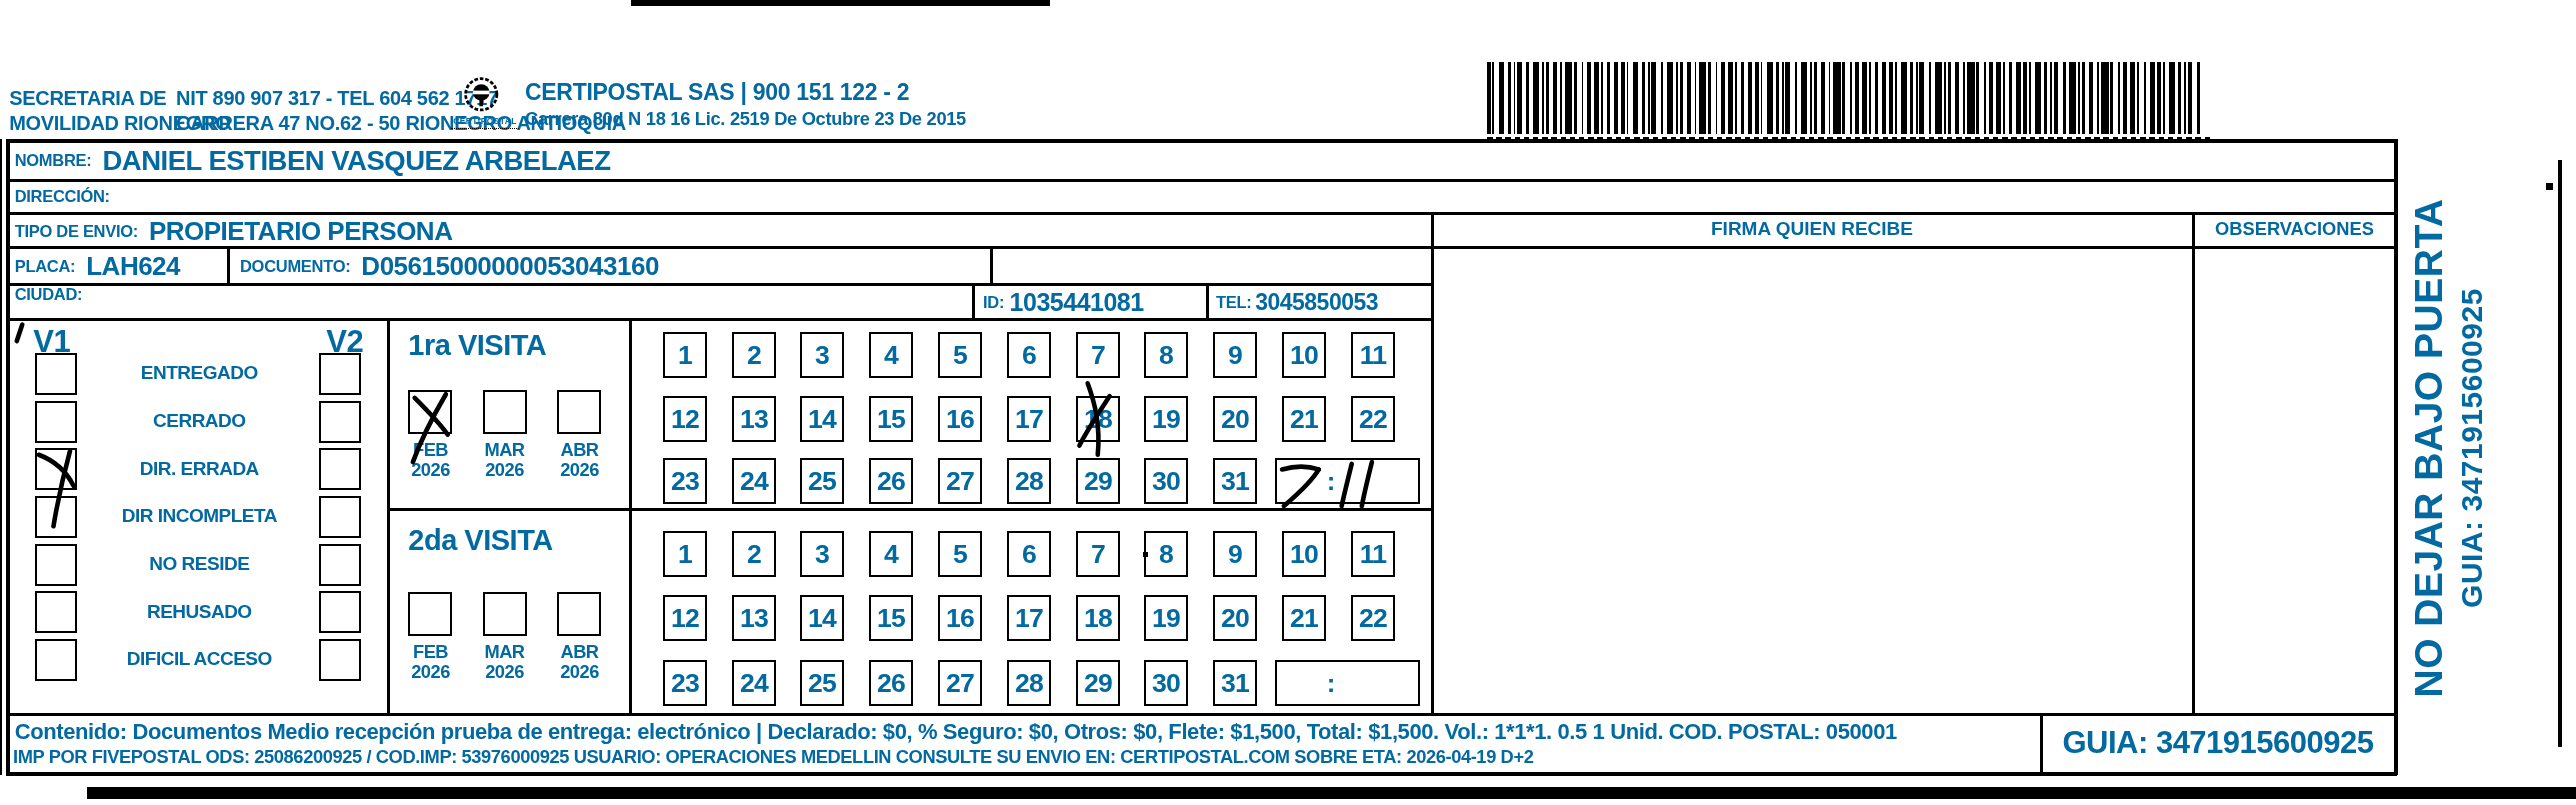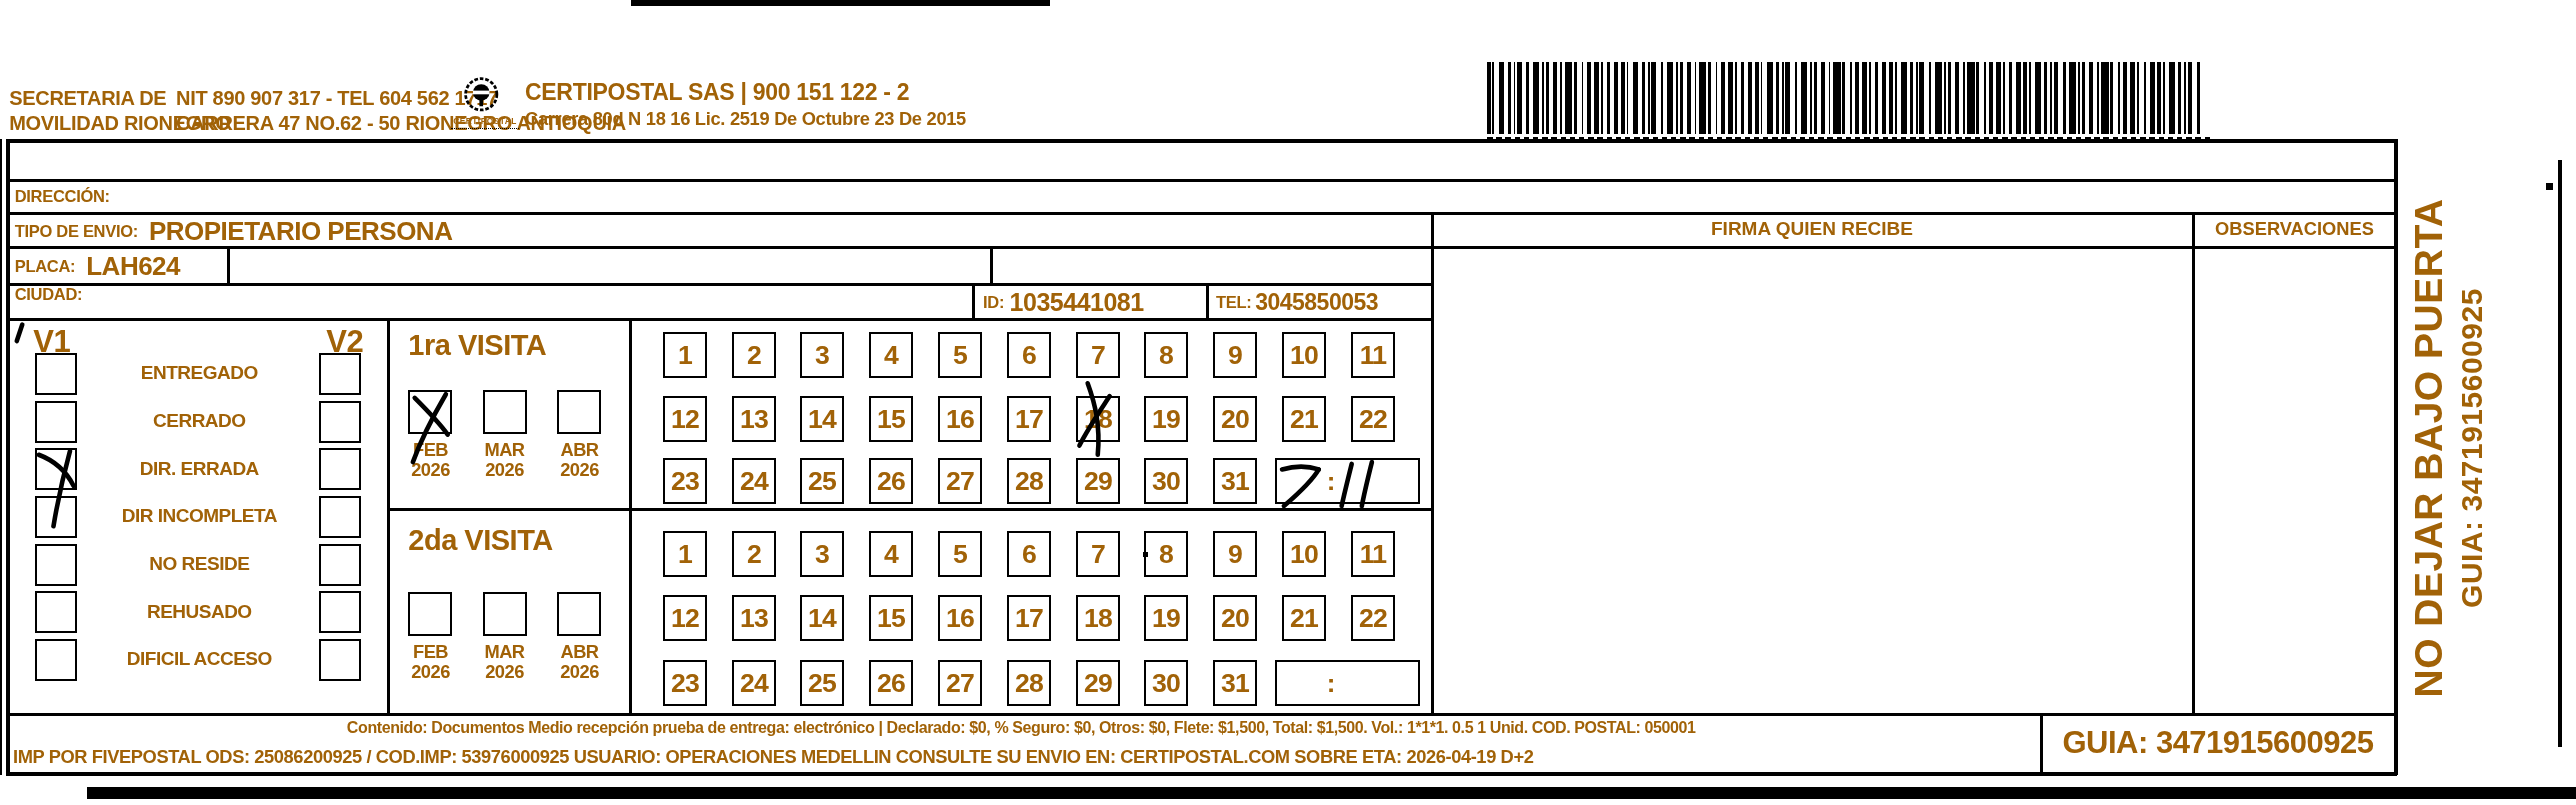--- a/index.html
+++ b/index.html
@@ -1,16 +1,16 @@
 <!DOCTYPE html>
 <html style="font-size:14.7px"><head>
 <meta charset="utf-8">
 <style>
   html,body{margin:0;padding:0;background:#fff;}
-  #page{position:relative;width:2576px;height:805px;background:#fff;color:#a16207;
+  #page{position:relative;width:2576px;height:805px;background:#fff;color:#0369a1;
         font-family:"Liberation Sans","DejaVu Sans",sans-serif;overflow:hidden;}
   .abs{position:absolute;}
   .ln{position:absolute;background:#000;}
   .val{font-weight:bold;letter-spacing:-0.5px;}
   .smalllbl{font-weight:bold;font-size:16.5px;letter-spacing:-0.3px;}
   .row{position:absolute;display:flex;align-items:center;gap:11px;}
   .cb{position:absolute;width:42px;height:42px;border:2.8px solid #000;box-sizing:border-box;background:#fff;}
   .daybox{position:absolute;width:44px;height:46px;border:2.8px solid #000;box-sizing:border-box;
           display:flex;align-items:center;justify-content:center;font-weight:bold;font-size:26.6px;letter-spacing:-0.9px;}
   .timebox{position:absolute;height:46px;border:2.8px solid #000;box-sizing:border-box;
@@ -78,30 +78,38 @@
   <div class="ln" style="left:1431px;top:212px;width:2.8px;height:503px;"></div>
   <div class="ln" style="left:2192px;top:212px;width:2.8px;height:503px;"></div>
   <div class="ln" style="left:387px;top:318px;width:2.8px;height:397px;"></div>
   <div class="ln" style="left:629px;top:318px;width:2.8px;height:397px;"></div>
   <div class="ln" style="left:227px;top:246px;width:2.8px;height:39px;"></div>
   <div class="ln" style="left:990px;top:246px;width:2.8px;height:39px;"></div>
   <div class="ln" style="left:972px;top:283px;width:2.8px;height:37px;"></div>
   <div class="ln" style="left:1206px;top:283px;width:2.8px;height:37px;"></div>
   <div class="ln" style="left:2040px;top:713px;width:2.8px;height:61px;"></div>
 
+  <div class="row" style="left:14.7px;top:142px;height:37px;">
+    <span class="smalllbl">NOMBRE:</span>
+    <span class="val" style="font-size:27.5px;">DANIEL ESTIBEN VASQUEZ ARBELAEZ</span>
+  </div>
   <div class="row" style="left:14.7px;top:182px;height:29px;">
     <span class="smalllbl">DIRECCIÓN:</span>
   </div>
   <div class="row" style="left:14.7px;top:216px;height:30px;">
     <span class="smalllbl">TIPO DE ENVIO:</span>
     <span class="val" style="font-size:26px;">PROPIETARIO PERSONA</span>
   </div>
   <div class="row" style="left:14.7px;top:249px;height:35px;text-align:right;">
     <span class="smalllbl">PLACA:</span>
     <span class="val" style="font-size:26px;">LAH624</span>
+  </div>
+  <div class="row" style="left:240px;top:249px;height:35px;">
+    <span class="smalllbl">DOCUMENTO:</span>
+    <span class="val" style="font-size:26px;">D05615000000053043160</span>
   </div>
   <div class="row" style="left:14.7px;top:286px;height:16px;">
     <span class="smalllbl">CIUDAD:</span>
   </div>
   <div class="row" style="left:983px;top:286px;height:32px;gap:5.5px;">
     <span class="smalllbl">ID:</span>
     <span class="val" style="font-size:25px;">1035441081</span>
   </div>
   <div class="row" style="left:1216px;top:286px;height:32px;gap:3.7px;">
     <span class="smalllbl">TEL:</span>
@@ -241,21 +249,21 @@
       <div class="daybox" style="left: 171px; top: 149px;">25</div>
       <div class="daybox" style="left: 240px; top: 149px;">26</div>
       <div class="daybox" style="left: 309px; top: 149px;">27</div>
       <div class="daybox" style="left: 378px; top: 149px;">28</div>
       <div class="daybox" style="left: 447px; top: 149px;">29</div>
       <div class="daybox" style="left: 515px; top: 149px;">30</div>
       <div class="daybox" style="left: 584px; top: 149px;">31</div>
       <div class="timebox" style="left: 646px; top: 149px; width: 145px; padding-right: 33px; box-sizing: border-box;">:</div>
     </div>
 
-  <div class="abs" style="left:14.7px;top:719px;width:2013px;font-size:16px;font-weight:bold;letter-spacing:-0.4px;white-space:nowrap;overflow:hidden;text-align:center;">Contenido: Documentos Medio recepción prueba de entrega: electrónico | Declarado: $0, % Seguro: $0, Otros: $0, Flete: $1,500, Total: $1,500. Vol.: 1*1*1. 0.5  1 Unid. COD. POSTAL: 050001</div>
+  <div class="abs" style="left:14.7px;top:719px;width:2013px;font-size:22px;font-weight:bold;letter-spacing:-0.4px;white-space:nowrap;overflow:hidden;">Contenido: Documentos Medio recepción prueba de entrega: electrónico | Declarado: $0, % Seguro: $0, Otros: $0, Flete: $1,500, Total: $1,500. Vol.: 1*1*1. 0.5  1 Unid. COD. POSTAL: 050001</div>
   <div class="abs" style="left:13px;top:746px;width:2018px;font-size:18.3px;font-weight:bold;letter-spacing:-0.4px;white-space:nowrap;overflow:hidden;">IMP POR FIVEPOSTAL ODS: 25086200925 / COD.IMP: 53976000925 USUARIO: OPERACIONES MEDELLIN CONSULTE SU ENVIO EN: CERTIPOSTAL.COM SOBRE ETA: 2026-04-19 D+2</div>
   <div class="hdrcell" style="left:2043px;top:713px;width:350px;height:59px;font-size:31px;letter-spacing:-0.5px;">GUIA: 3471915600925</div>
 
   <div id="sidetext">
     <div class="l1">NO DEJAR BAJO PUERTA</div>
     <div class="l2">GUIA: 3471915600925</div>
   </div>
 
   <svg class="overlay" width="2576" height="805" viewBox="0 0 2809 878">
     <g fill="none" stroke="#000" stroke-width="5" stroke-linecap="round">

